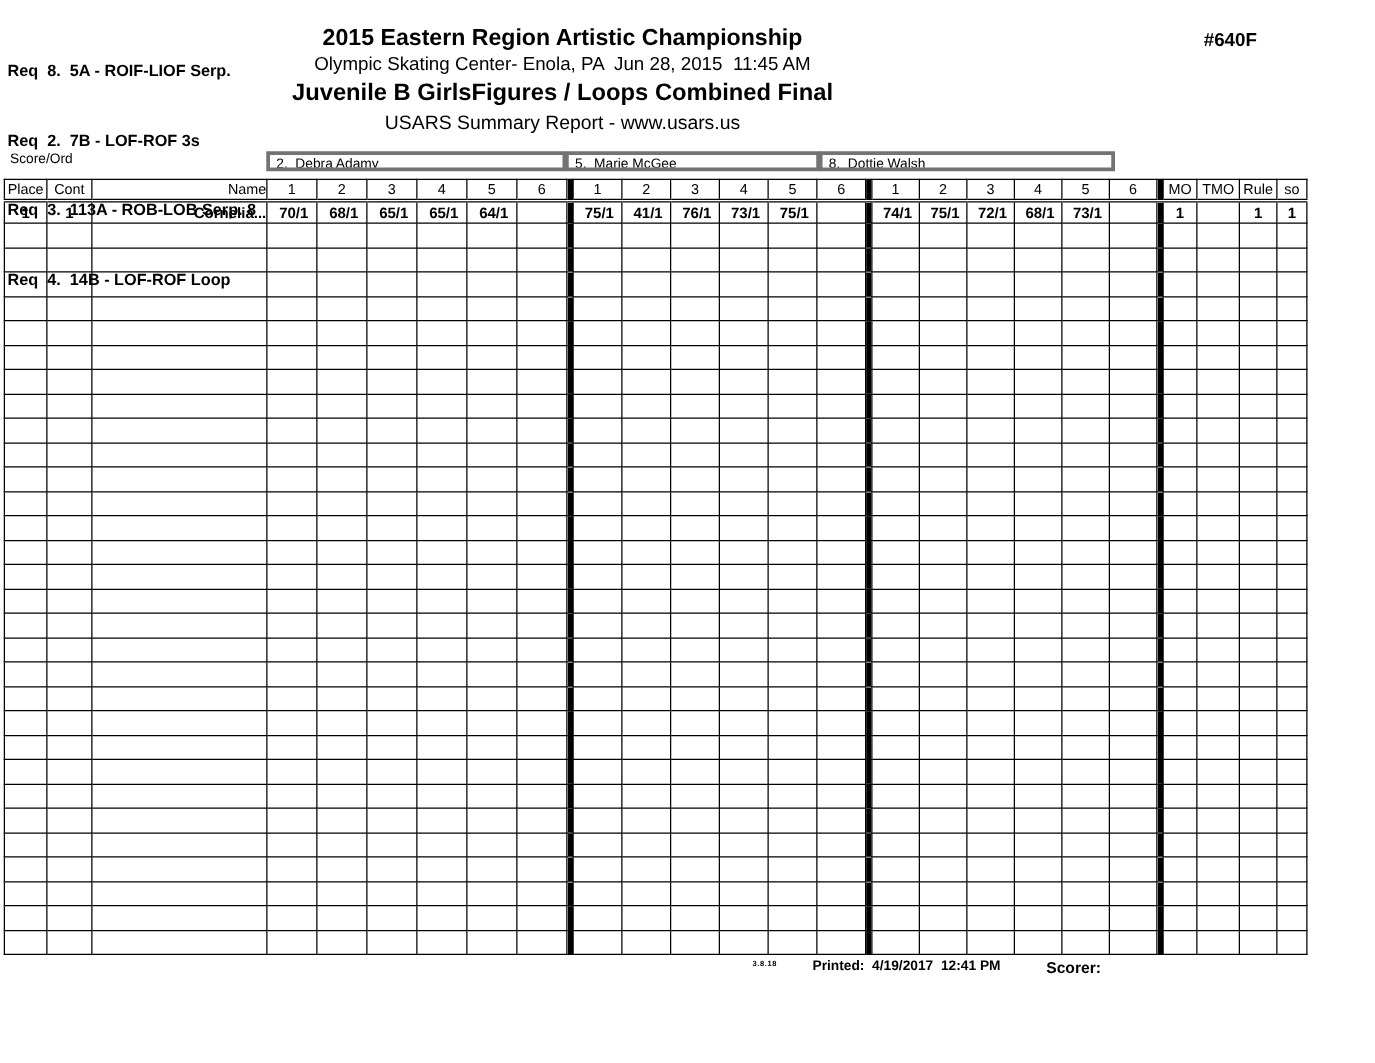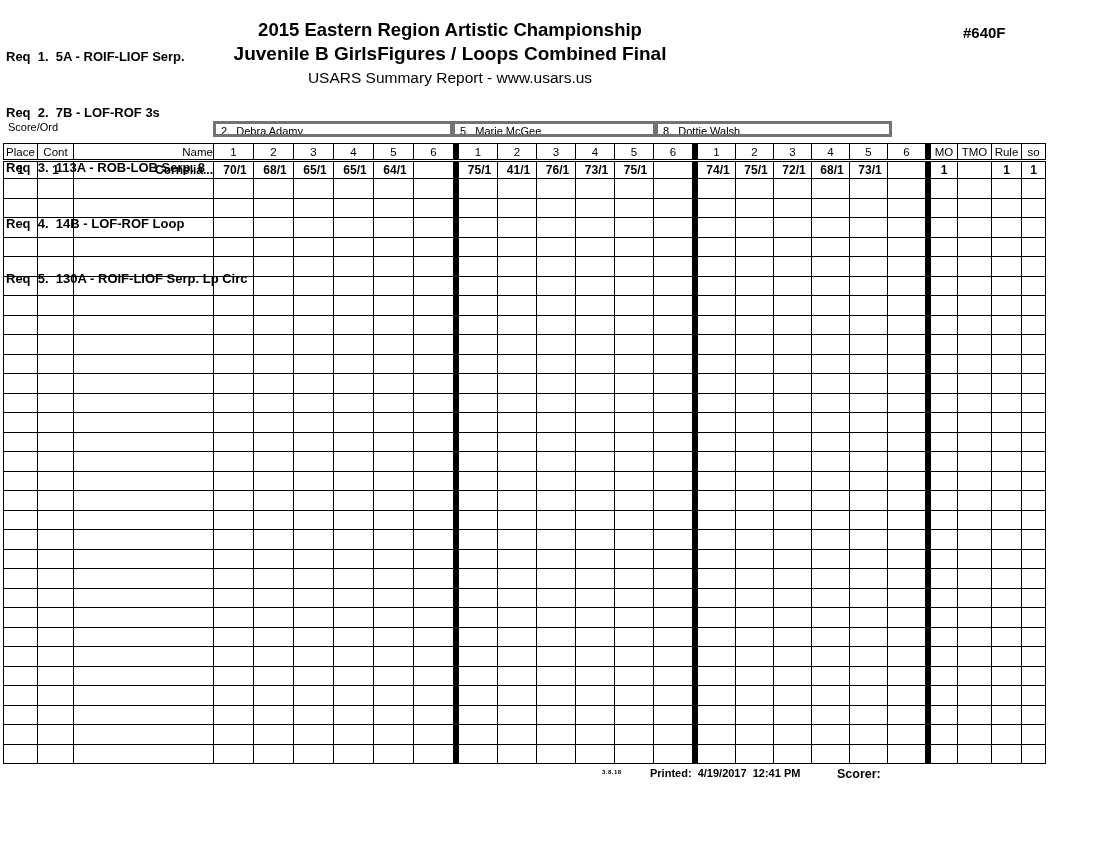--- a/index.html
+++ b/index.html
@@ -50,29 +50,29 @@
   .footer .version { position:absolute; left:602px; top:2px;  font-size:6px; letter-spacing:0.5px; }
   .footer .printed { position:absolute; left:630px; top:0; font-size:11px; white-space:pre;padding-left:20px; }
   .footer .scorer  { position:absolute; left:837px; top:0; font-size:12.5px; }
 </style>
 </head>
 <body>
 
 <div class="page">
 
   <div class="req-list">
-    <div>Req  1.  5A - ROIF-LIOF Serp.</div>
+    <div>Req  8.  5A - ROIF-LIOF Serp.</div>
     <div>Req  2.  7B - LOF-ROF 3s</div>
     <div>Req  3.  113A - ROB-LOB Serp. 8</div>
     <div>Req  4.  14B - LOF-ROF Loop</div>
-    <div>Req  5.  130A - ROIF-LIOF Serp. Lp Circ</div>
   </div>
 
   <div class="title-block">
     <div class="title-main">2015 Eastern Region Artistic Championship</div>
+    <div class="title-sub">Olympic Skating Center- Enola, PA  Jun 28, 2015  11:45 AM</div>
     <div class="title-event">Juvenile B GirlsFigures / Loops Combined Final</div>
     <div class="title-report">USARS Summary Report - www.usars.us</div>
   </div>
 
   <div class="report-number">#640F</div>
 
   <div class="table-area">
 
     <div class="judges-row">
       <div class="corner-label">Score/Ord</div>

